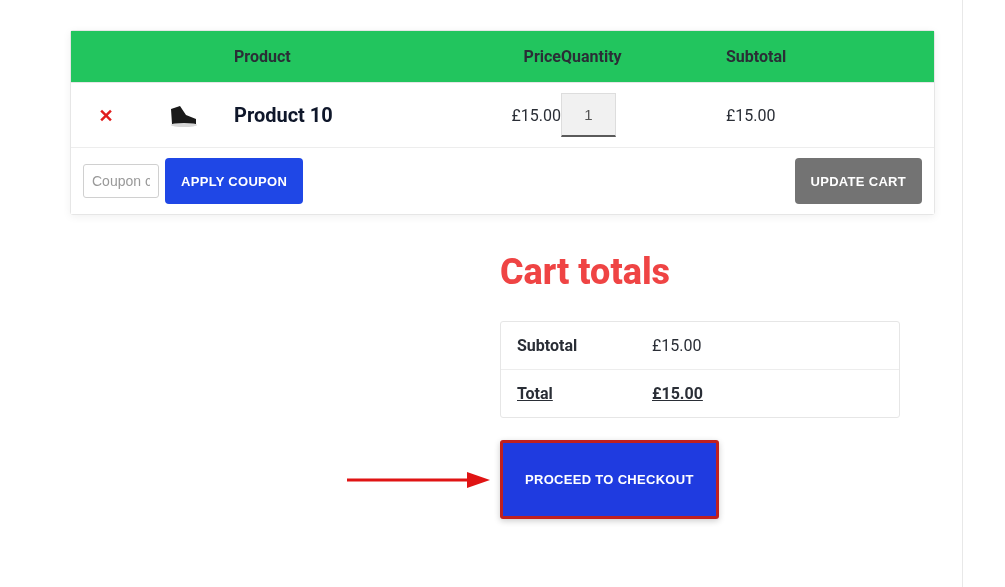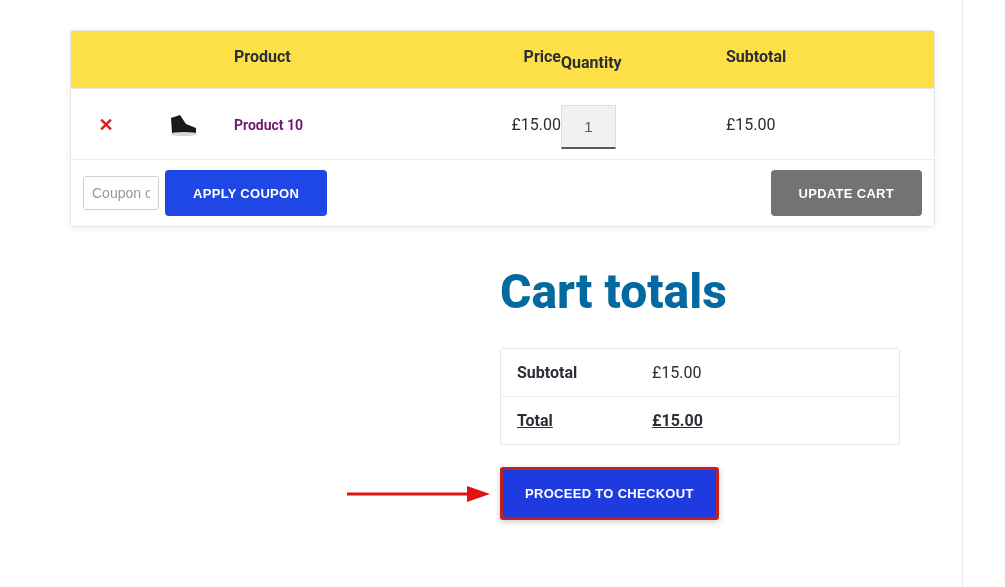--- a/index.html
+++ b/index.html
@@ -16,59 +16,59 @@
     }
     .cart-table {
       width: 100%;
       border: 1px solid #e6e6e6;
       border-radius: 3px;
       box-shadow: 0 2px 8px rgba(0,0,0,0.06);
       background: #fff;
     }
     .cart-header {
       display: flex;
-      background: #fde047;
+      background: #22c55e;
       border-bottom: 1px solid #e6e6e6;
       padding: 16px 0;
       font-weight: 700;
       font-size: 16px;
       color: #2a2e36;
     }
     .cart-row {
       display: flex;
       align-items: center;
       border-bottom: 1px solid #ededed;
       padding: 10px 0;
       background: #fff;
     }
     .col-remove { width: 70px; text-align: center; }
     .col-thumb { width: 85px; text-align: center; }
     .col-product { width: 195px; padding-left: 8px; }
     .col-price { width: 140px; text-align: right; }
-    .col-qty { width: 165px; margin-top: 6px; }
+    .col-qty { width: 165px; }
     .col-subtotal { width: 175px; }
     .remove-icon {
       color: #e11d1d;
       font-weight: 900;
       font-size: 18px;
       cursor: pointer;
       display: inline-block;
     }
     .thumb {
       width: 32px;
       height: 32px;
       display: inline-block;
       position: relative;
       vertical-align: middle;
     }
     .thumb svg { width: 32px; height: 32px; }
     .product-link {
-      color: #701a75;
+      color: #0f172a;
       font-weight: 700;
-      font-size: 14px;
+      font-size: 20px;
       text-decoration: none;
       cursor: pointer;
     }
     .price, .subtotal-cell {
       font-size: 16px;
       color: #2a2e36;
     }
     .qty-input {
       width: 55px;
       height: 44px;
@@ -101,35 +101,35 @@
       color: #777;
     }
     .coupon-input::placeholder { color: #999; }
     .btn {
       height: 46px;
       border: none;
       border-radius: 4px;
       font-weight: 800;
       font-size: 13px;
       letter-spacing: 0.3px;
-      padding: 0 28px;
+      padding: 0 16px;
       cursor: pointer;
       color: #fff;
       text-transform: uppercase;
     }
     .btn-primary { background: #1f47e6; }
     .btn-disabled { background: #737373; cursor: default; }
     .lower-section {
       margin-top: 36px;
       margin-left: 430px;
     }
     .cart-totals-title {
-      font-size: 48px;
+      font-size: 36px;
       font-weight: 800;
-      color: #0369a1;
+      color: #ef4444;
       margin-bottom: 28px;
     }
     .totals-box {
       border: 1px solid #e6e6e6;
       border-radius: 3px;
       width: 400px;
       background: #fff;
     }
     .totals-row {
       display: flex;
@@ -150,21 +150,21 @@
       margin-right: 10px;
     }
     .arrow-wrap svg { display: block; }
     .checkout-btn {
       background: #1f3be0;
       color: #fff;
       font-weight: 800;
       font-size: 13px;
       border: 3px solid #c02020;
       border-radius: 3px;
-      padding: 16px 22px;
+      padding: 29px 22px;
       letter-spacing: 0.3px;
       cursor: pointer;
       text-transform: uppercase;
       box-shadow: 0 2px 6px rgba(0,0,0,0.2);
     }
     .right-border {
       position: fixed;
       right: 42px;
       top: 0;
       bottom: 0;

